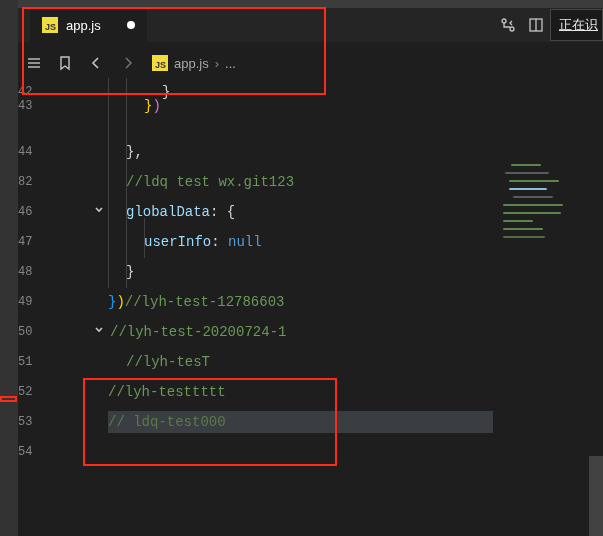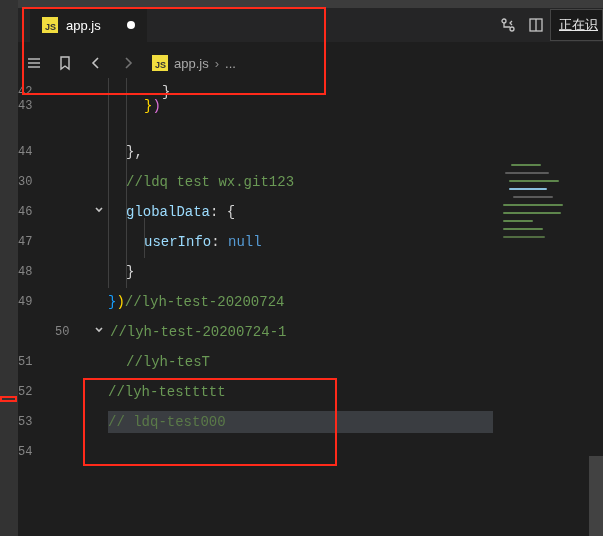--- a/index.html
+++ b/index.html
@@ -250,28 +250,28 @@
   <div class="indent-guide" style="left:90px;height:210px;"></div>
   <div class="indent-guide" style="left:108px;height:210px;"></div>
   <div class="indent-guide" style="left:126px;height:40px;top:140px;"></div>
 
   <div class="highlight-line" style="top:333px;"></div>
 
   <div id="code-lines">
       <div class="line" style="top: 0px;"><div class="lineno">42</div><div class="code" style="left: 144px;"><span class="tk-brace">}</span></div></div>
       <div class="line" style="top: 14px;"><div class="lineno">43</div><div class="code" style="left: 126px;"><span class="tk-paren-y">}</span><span class="tk-paren-p">)</span></div></div>
       <div class="line" style="top: 60px;"><div class="lineno">44</div><div class="code" style="left: 108px;"><span class="tk-brace">}</span><span class="tk-brace">,</span></div></div>
-      <div class="line" style="top: 90px;"><div class="lineno">30</div><div class="code" style="left: 108px;"><span class="tk-comment">//ldq test wx.git123</span></div></div>
+      <div class="line" style="top: 90px;"><div class="lineno">82</div><div class="code" style="left: 108px;"><span class="tk-comment">//ldq test wx.git123</span></div></div>
       <div class="line" style="top: 120px;"><div class="lineno">46</div><div class="fold-chev"><svg width="12" height="12" viewBox="0 0 12 12" fill="none" stroke="currentColor" stroke-width="1.6">
             <path d="M3 4l3 3 3-3"></path>
           </svg></div><div class="code" style="left: 108px;"><span class="tk-prop">globalData</span><span class="tk-brace">: </span><span class="tk-brace">{</span></div></div>
       <div class="line" style="top: 150px;"><div class="lineno">47</div><div class="code" style="left: 126px;"><span class="tk-prop">userInfo</span><span class="tk-brace">: </span><span class="tk-null">null</span></div></div>
       <div class="line" style="top: 180px;"><div class="lineno">48</div><div class="code" style="left: 108px;"><span class="tk-brace">}</span></div></div>
-      <div class="line" style="top: 210px;"><div class="lineno">49</div><div class="code" style="left: 90px;"><span class="tk-paren-b">}</span><span class="tk-paren-y">)</span><span class="tk-comment">//lyh-test-20200724</span></div></div>
-      <div class="line" style="top: 240px; padding-left: 37px;"><div class="lineno">50</div><div class="fold-chev"><svg width="12" height="12" viewBox="0 0 12 12" fill="none" stroke="currentColor" stroke-width="1.6">
+      <div class="line" style="top: 210px;"><div class="lineno">49</div><div class="code" style="left: 90px;"><span class="tk-paren-b">}</span><span class="tk-paren-y">)</span><span class="tk-comment">//lyh-test-12786603</span></div></div>
+      <div class="line" style="top: 240px;"><div class="lineno">50</div><div class="fold-chev"><svg width="12" height="12" viewBox="0 0 12 12" fill="none" stroke="currentColor" stroke-width="1.6">
             <path d="M3 4l3 3 3-3"></path>
           </svg></div><div class="code" style="left: 92px;"><span class="tk-comment">//lyh-test-20200724-1</span></div></div>
       <div class="line" style="top: 270px;"><div class="lineno">51</div><div class="code" style="left: 108px;"><span class="tk-comment">//lyh-tesT</span></div></div>
       <div class="line" style="top: 300px;"><div class="lineno">52</div><div class="code" style="left: 90px; text-align: center;"><span class="tk-comment">//lyh-testtttt</span></div></div>
       <div class="line" style="top: 330px;"><div class="lineno">53</div><div class="code" style="left: 90px; font-family: Liberation Mono, monospace;"><span class="tk-comment-dim">// ldq-test000</span></div></div>
       <div class="line" style="top: 360px;"><div class="lineno">54</div><div class="code" style="left: 90px;"></div></div>
     </div>
 
   <div class="minimap">
     <div class="mm-line" style="top:8px;left:12px;width:30px;background:#6a9955;"></div>

